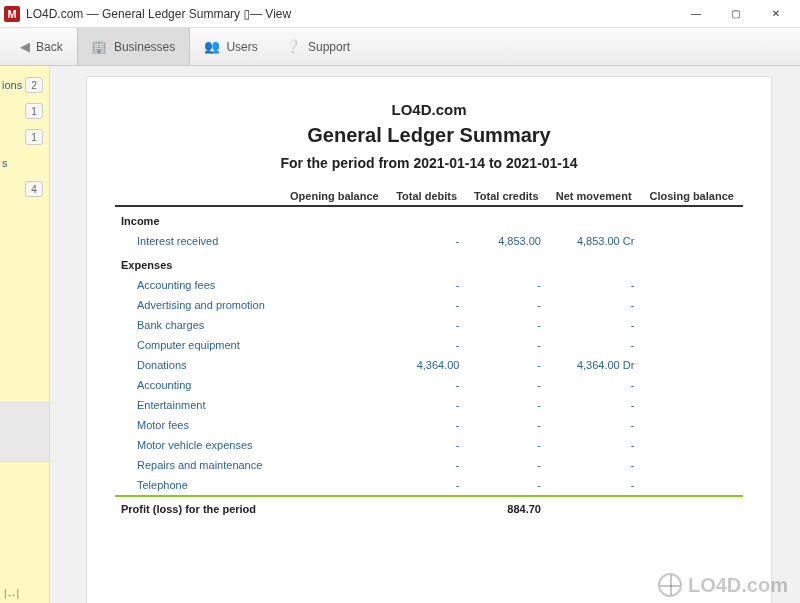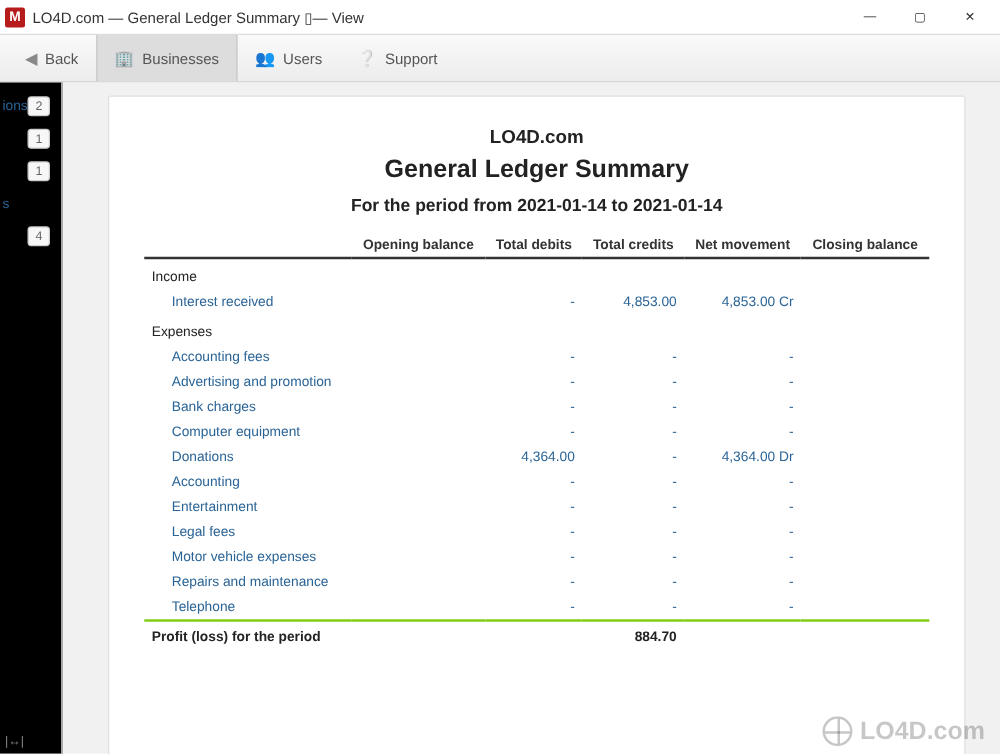--- a/index.html
+++ b/index.html
@@ -62,24 +62,24 @@
       border-right: 1px solid #c8c8c8;
     }
     .tb-btn .ico { font-size: 13px; color: #888; }
     .body {
       display: flex;
       height: calc(100% - 66px);
       background: #f1f1f1;
     }
     .sidebar {
       width: 50px;
-      background: #000000;
+      background: #fef9c3;
       border-right: 1px solid #ddd;
       display: flex;
-      flex-direction: row;
+      flex-direction: column;
       padding-top: 6px;
       position: relative;
     }
     .side-row {
       height: 26px;
       display: flex;
       align-items: center;
       justify-content: flex-end;
       padding: 0 6px 0 2px;
       font-size: 11px;
@@ -134,21 +134,21 @@
     .rpt-period { font-size: 14px; font-weight: bold; color: #222; margin-bottom: 16px; }
     table { width: 100%; border-collapse: collapse; font-size: 11px; }
     thead th {
       text-align: center; font-weight: bold; color: #333;
       padding: 3px 6px; vertical-align: bottom;
       border-bottom: 2px solid #333;
     }
     thead th:first-child { text-align: left; }
     tbody td { padding: 4px 6px; text-align: right; color: #222; }
     tbody td:first-child { text-align: left; }
-    tr.section td { font-weight: normal; padding-top: 8px; }
+    tr.section td { font-weight: bold; padding-top: 8px; }
     tr.item td:first-child { padding-left: 22px; }
     tr.item td.acct { color: #2a6496; cursor: pointer; }
     .dash { color: #2a6496; }
     .link { color: #2a6496; }
     tr.total td {
       font-weight: bold; border-top: 2px solid #84cc16; padding-top: 6px;
     }
     .watermark {
       position: absolute;
       right: 12px; bottom: 6px;
@@ -311,21 +311,21 @@
             </tr>
             <tr class="item">
               <td class="acct">Entertainment</td>
               <td></td>
               <td class="dash">-</td>
               <td class="dash">-</td>
               <td class="dash">-</td>
               <td></td>
             </tr>
             <tr class="item">
-              <td class="acct">Legal fees</td>
+              <td class="acct">Motor fees</td>
               <td></td>
               <td class="dash">-</td>
               <td class="dash">-</td>
               <td class="dash">-</td>
               <td></td>
             </tr>
             <tr class="item">
               <td class="acct">Motor vehicle expenses</td>
               <td></td>
               <td class="dash">-</td>

